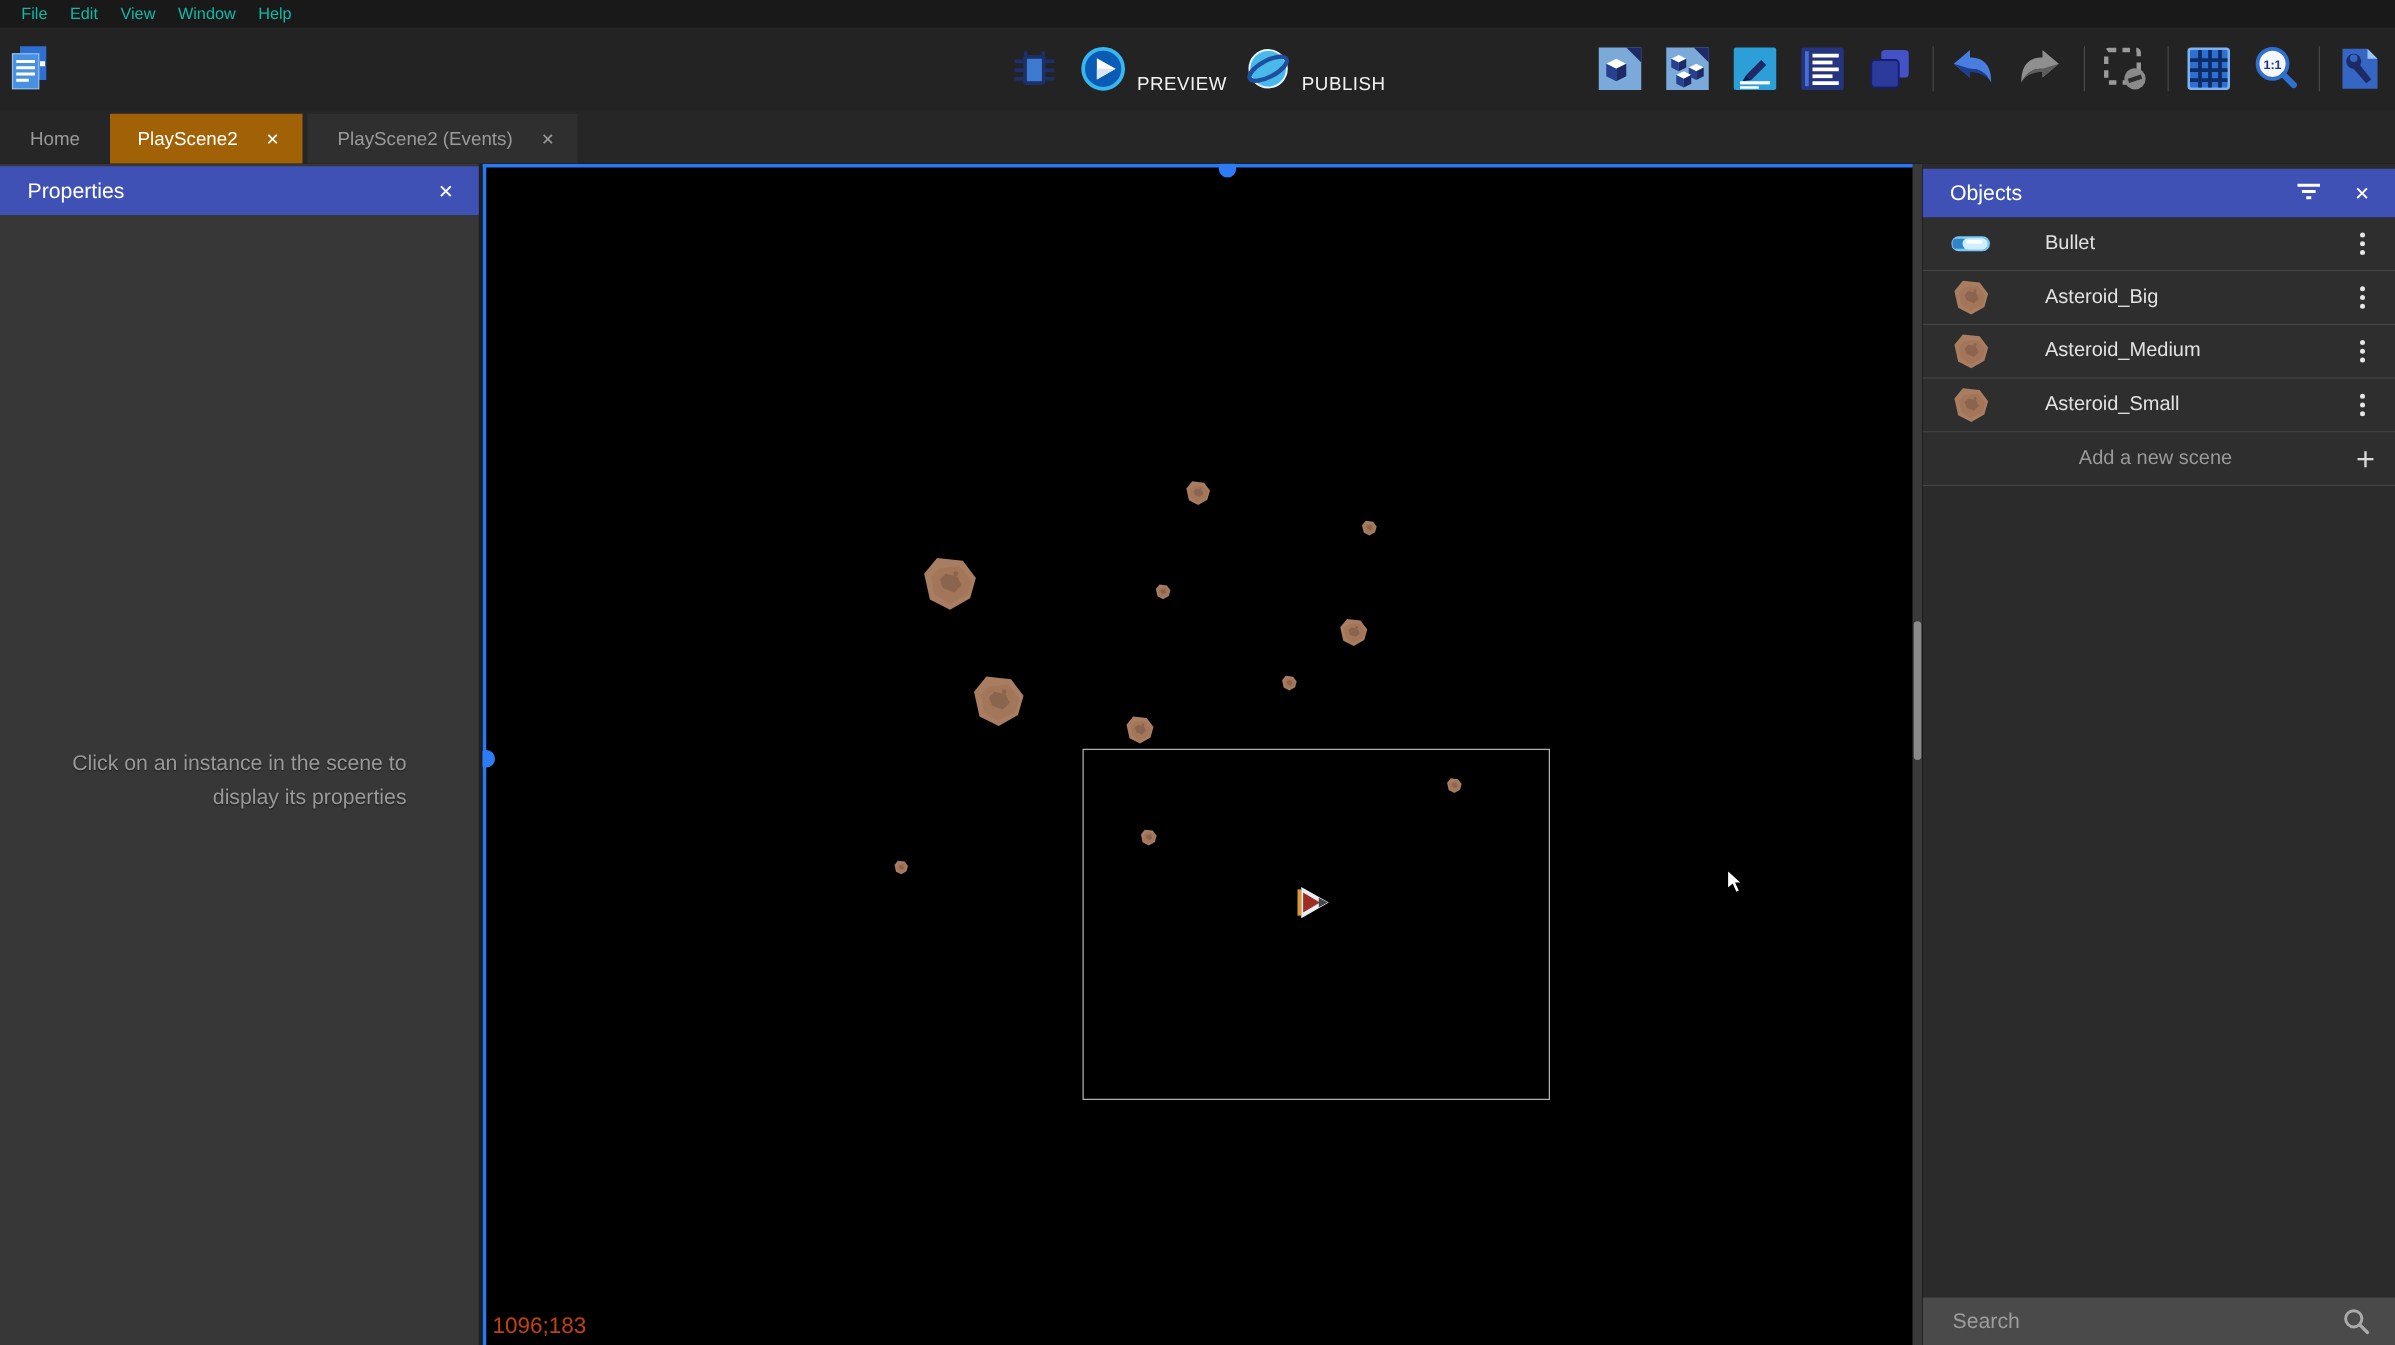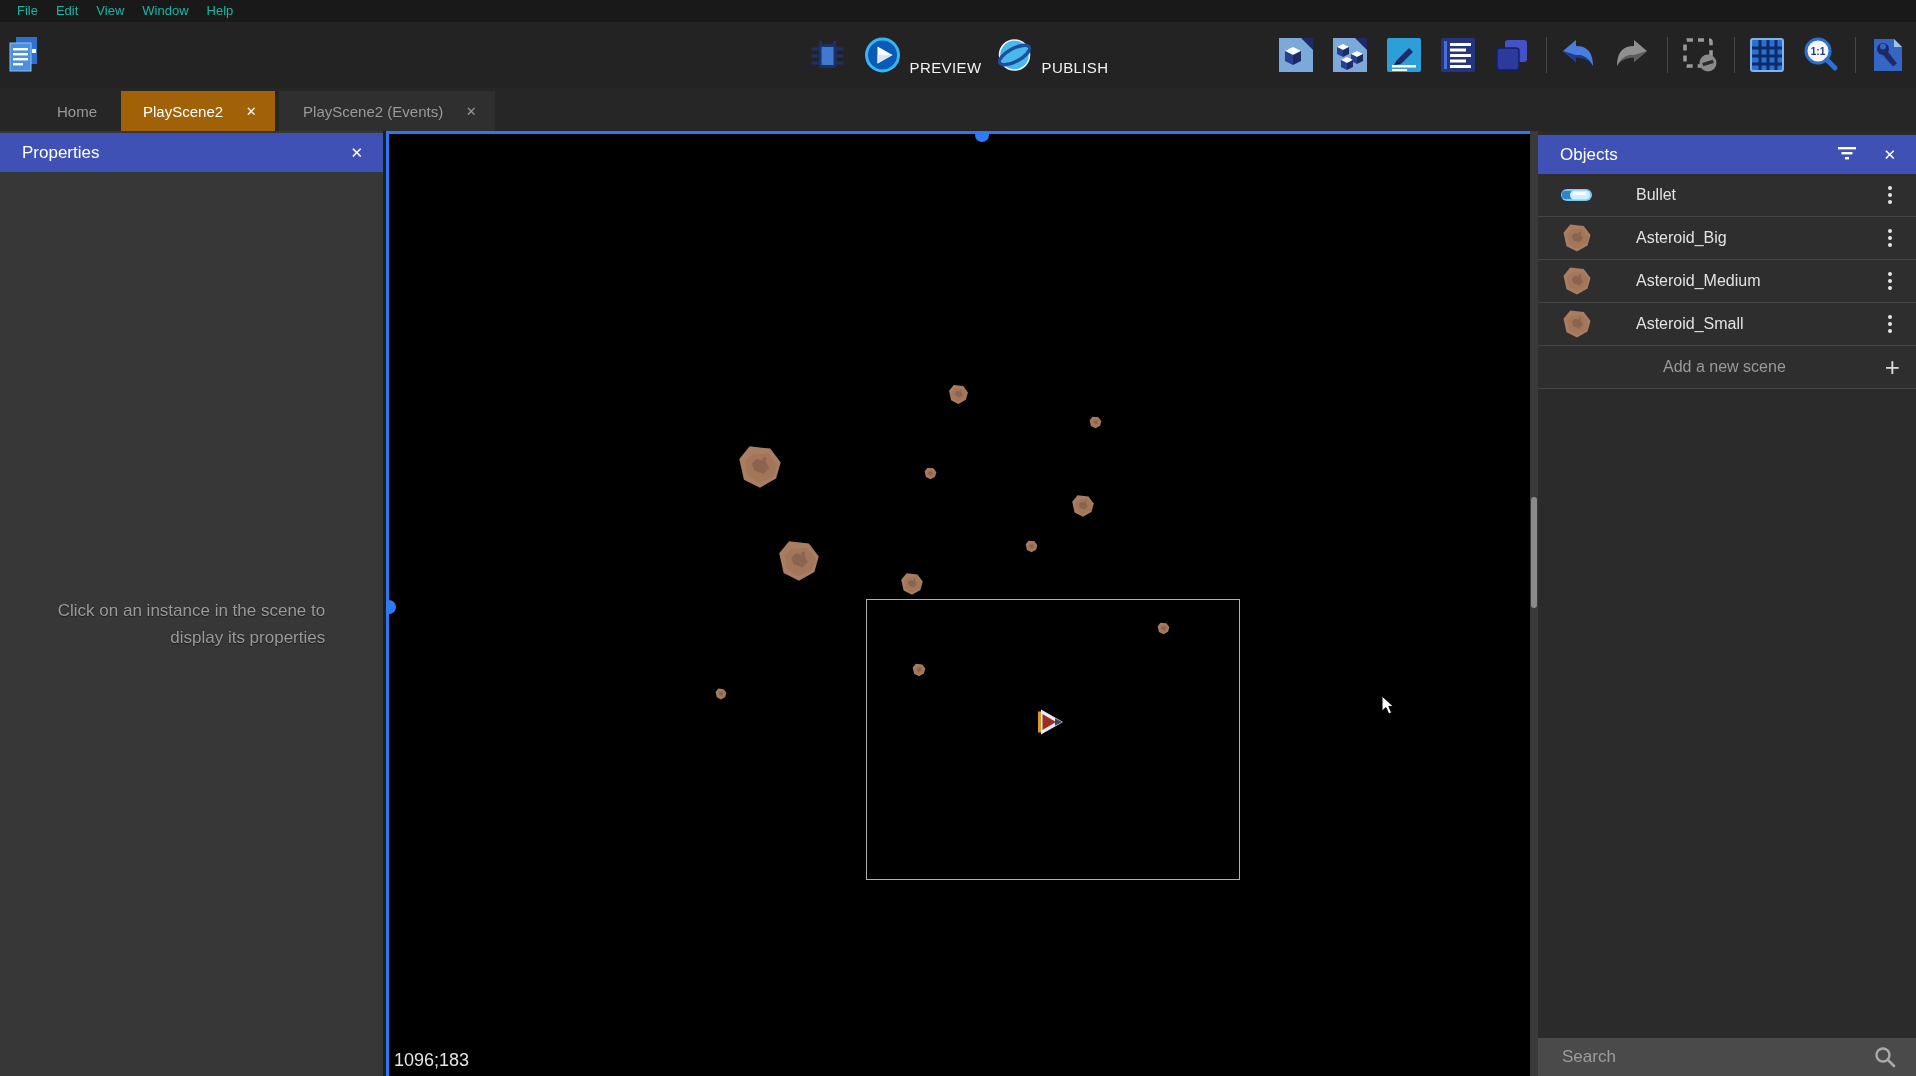--- a/index.html
+++ b/index.html
@@ -16,21 +16,21 @@
   .logo { position:absolute; left:7px; top:14px; width:34px; height:38px; }
   .toolbar-center { position:absolute; left:50%; top:0; height:66px; transform:translateX(-50%);
     display:flex; align-items:center; gap:14px; }
   .tb-label { color:#f2f2f2; font-size:15px; letter-spacing:0.4px; margin-left:8px;margin-top:24px; }
   .tb-btn { display:flex; align-items:center; cursor:pointer; }
   .toolbar-right { position:absolute; right:6px; top:0; height:66px; display:flex; align-items:center; gap:12px; }
   .icon-btn { width:42px; height:42px; display:flex; align-items:center; justify-content:flex-start; cursor:pointer; }
   .tb-sep { width:1px; height:36px; background:#474747; }
 
   
-  .tabbar { height:43px; background:#262626; display:flex; align-items:flex-end; flex:0 0 auto;padding-left:33px; }
+  .tabbar { height:43px; background:#262626; display:flex; align-items:flex-end; flex:0 0 auto; }
   .tab { height:40px; display:flex; align-items:center; font-size:15px; color:#9a9a9a; padding:0 24px; cursor:pointer; }
   .tab.active { background:#a16207; color:#ffffff; padding:0 18px 0 22px; }
   .tab.closable { padding-right:16px; }
   .tab-close { font-size:13px; margin-left:20px; color:#9a9a9a; width:16px; text-align:center; }
   .tab.active .tab-close { color:#ffffff; }
   .tab.inactive-filled { background:#2f2f2f; margin-left:4px; }
 
   
   .main { flex:1; display:flex; background:#1f1f1f; min-height:0; }
 
@@ -43,21 +43,21 @@
   .props-body { flex:1; display:flex; flex-direction:column; align-items:center; justify-content:center; }
   .props-msg { color:#9a9a9a; font-size:17px; line-height:27px; text-align:right;
     text-shadow:0 1px 1px rgba(0,0,0,0.55); }
 
   
   .canvas-wrap { width:3px; flex:0 0 auto; }
   .canvas { position:relative; width:1152px; flex:0 0 auto; background:#000; overflow:hidden; }
   .sel-top { position:absolute; left:0; top:0; width:100%; height:3px; background:#2979f0; z-index:5; }
   .sel-left { position:absolute; left:0; top:0; width:3px; height:100%; background:#2979f0; z-index:5; }
   .handle { position:absolute; width:14px; height:14px; border-radius:50%; background:#2e7bf6; z-index:6; }
-  .coords { position:absolute; left:8px; bottom:5px; color:#e5e5e5; font-size:18px; z-index:4; }
+  .coords { position:absolute; left:8px; bottom:5px; color:#c2410c; font-size:18px; z-index:4; }
   .vscroll { position:absolute; right:0; top:0; width:8px; height:100%; background:#3a3a3a; z-index:7; }
   .vthumb { position:absolute; left:1px; width:6px; background:#8a8a8a; border-radius:3px; }
   .sel-rect { position:absolute; border:1px solid #b0b0b0; z-index:2; }
   .inst { position:absolute; z-index:3; line-height:0; }
   .cursor { position:absolute; z-index:9; line-height:0; }
 
   
   .objects { width:378px; flex:0 0 auto; background:#2b2b2b; display:flex; flex-direction:column; padding-top:4px; }
   .obj-row { height:43px; display:flex; align-items:center; background:#2e2e2e;
     border-bottom:1px solid #454545; cursor:pointer; }

